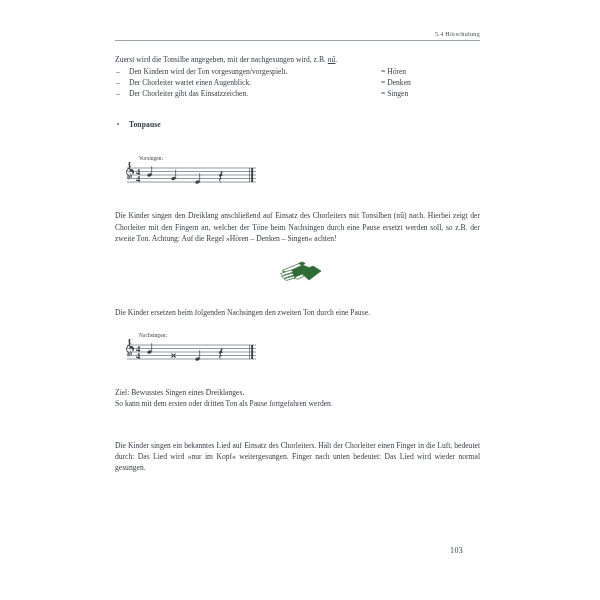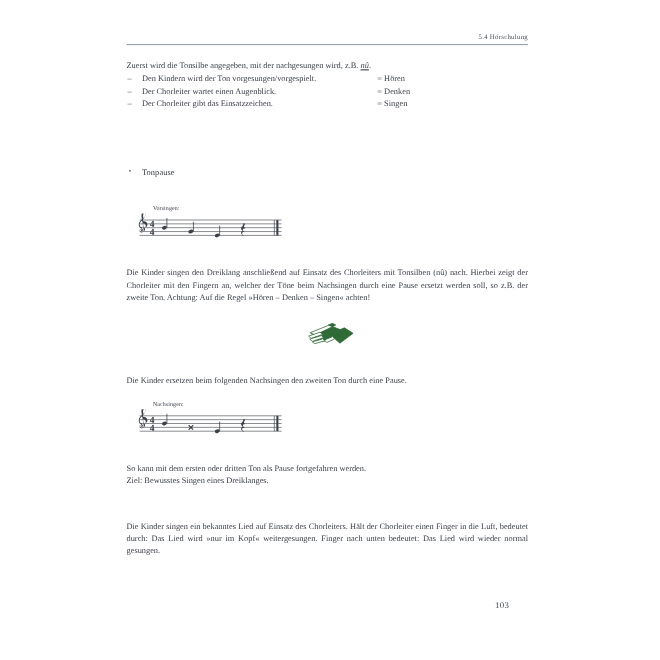--- a/index.html
+++ b/index.html
@@ -78,32 +78,32 @@
     top: 0;
   }
   ul.dashlist li .li-text {
     display: inline-block;
     width: 214px;
     vertical-align: top;
   }
   ul.dashlist li .li-result {
     display: inline-block;
     vertical-align: top;
+    margin-left: 38px;
   }
 
   
   .bullet-head {
     font-size: 7.6px;
     line-height: 11.1px;
-    font-weight: normal;
+    font-weight: bold;
     color: #33383f;
     position: relative;
     padding-left: 14px;
     letter-spacing: .1px;
-    margin-top: 32px;
   }
   .bullet-head .bullet {
     position: absolute;
     left: 2px;
     top: -0.5px;
     font-size: 6px;
   }
 
   
   .music {
@@ -296,22 +296,22 @@
         </g>
         <g fill="#3b4049">
           <rect x="124.0" y="6" width="0.6" height="14"></rect>
           <rect x="126.2" y="6" width="1.9" height="14"></rect>
         </g>
       </svg>
     </div>
 
     <div class="gap-xl"></div>
 
+    <p class="body">Ziel: Bewusstes Singen eines Dreiklanges.</p>
     <p class="body">So kann mit dem ersten oder dritten Ton als Pause fortgefahren werden.</p>
-    <p class="body">Ziel: Bewusstes Singen eines Dreiklanges.</p>
 
     <div class="gap-xl"></div>
 
 
     <div class="gap-md"></div>
 
     <p class="body">Die Kinder singen ein bekanntes Lied auf Einsatz des Chorleiters. Hält der Chorleiter einen Finger in die Luft, bedeutet durch: Das Lied wird »nur im Kopf« weitergesungen. Finger nach unten bedeutet: Das Lied wird wieder normal gesungen.</p>
 
   </div>
 

